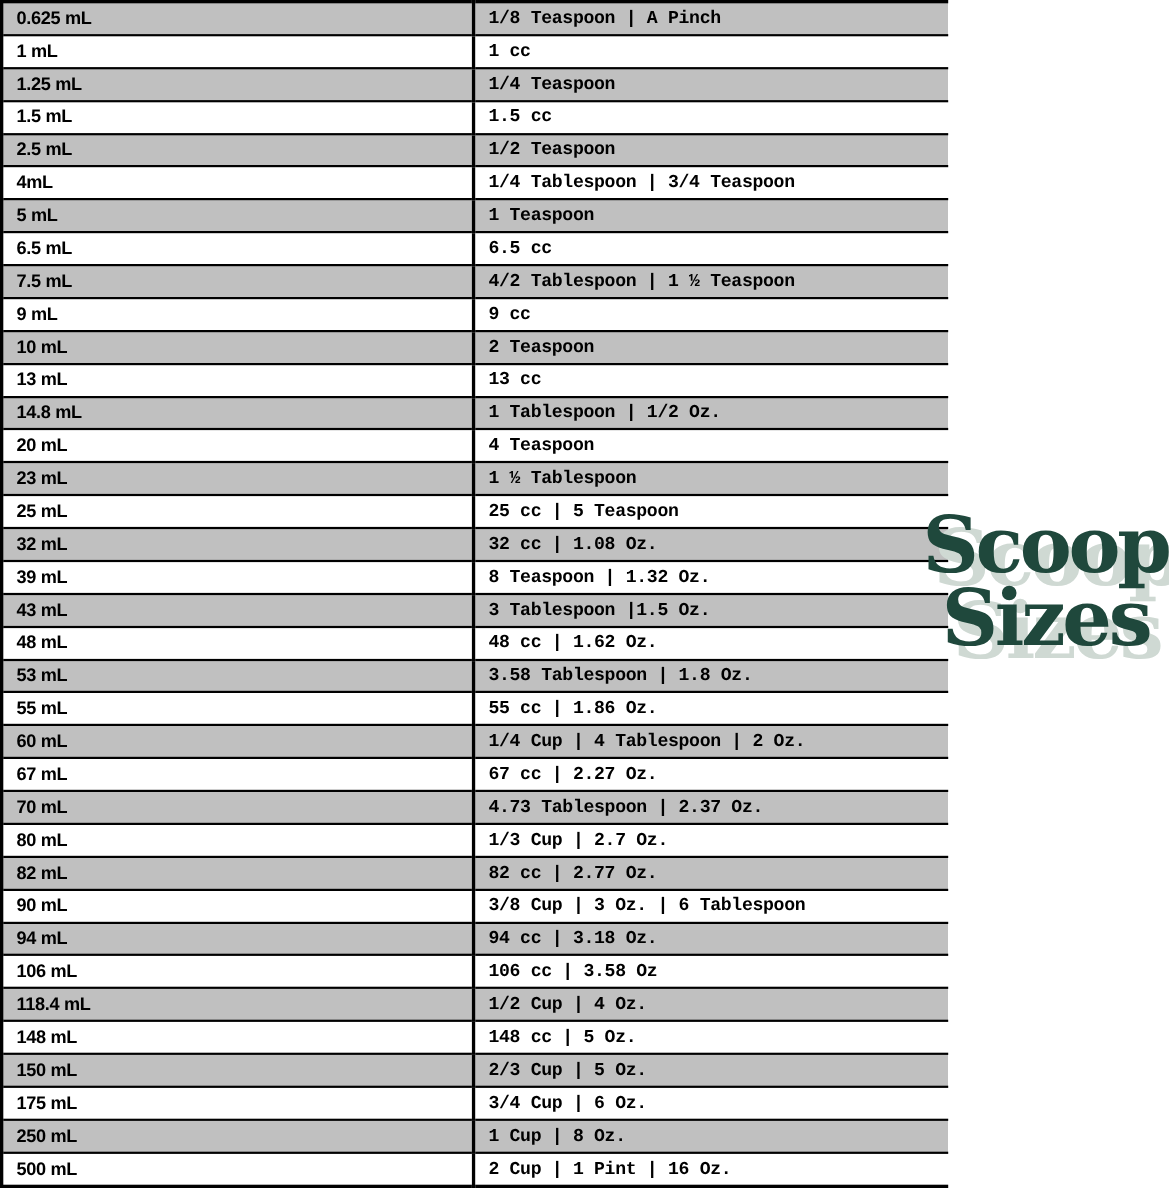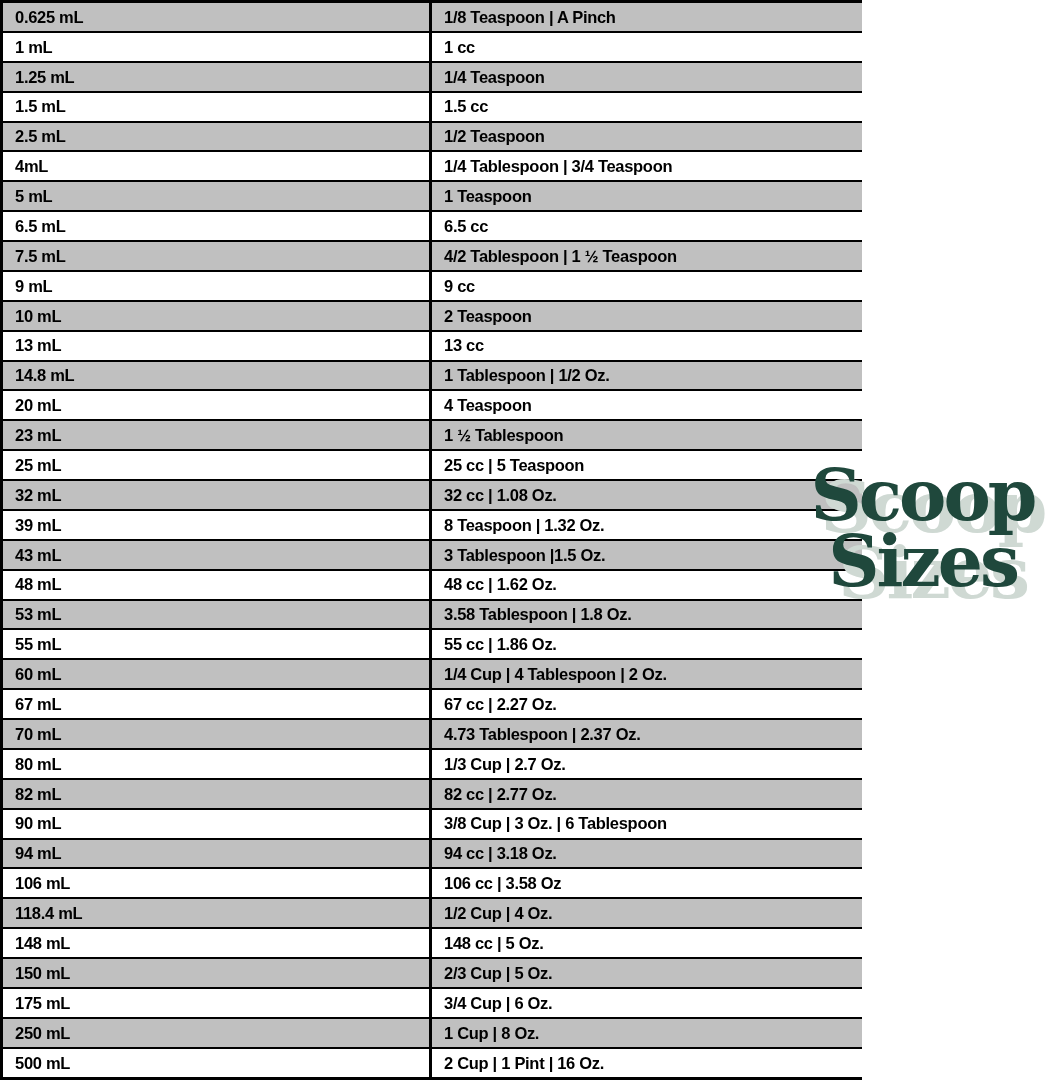--- a/index.html
+++ b/index.html
@@ -44,30 +44,31 @@
     vertical-align: middle;
     line-height: 1;
   }
   table.conv td.ml-col {
     width: 414px;
     border-right: 3px solid var(--border-color, #000);
   }
   table.conv td.conv-col {
     width: 418px;
     border-right: none;
+    font-family: Liberation Mono, monospace;
   }
   table.conv tr:nth-child(odd) td {
     background: var(--row-gray, #c0c0c0);
   }
   table.conv tr:nth-child(even) td {
     background: var(--row-white, #ffffff);
   }
   .logo {
     position: absolute;
-    left: 810px;
+    left: 838px;
     top: 462px;
     width: 225px;
     text-align: center;
     font-family: "DejaVu Serif", serif;
     font-weight: 900;
     font-size: 71px;
     line-height: 66px;
     letter-spacing: -3px;
     color: var(--logo-color, #1f483c);
     text-shadow: 10px 12px 0 var(--logo-shadow, #cfd9d3);

